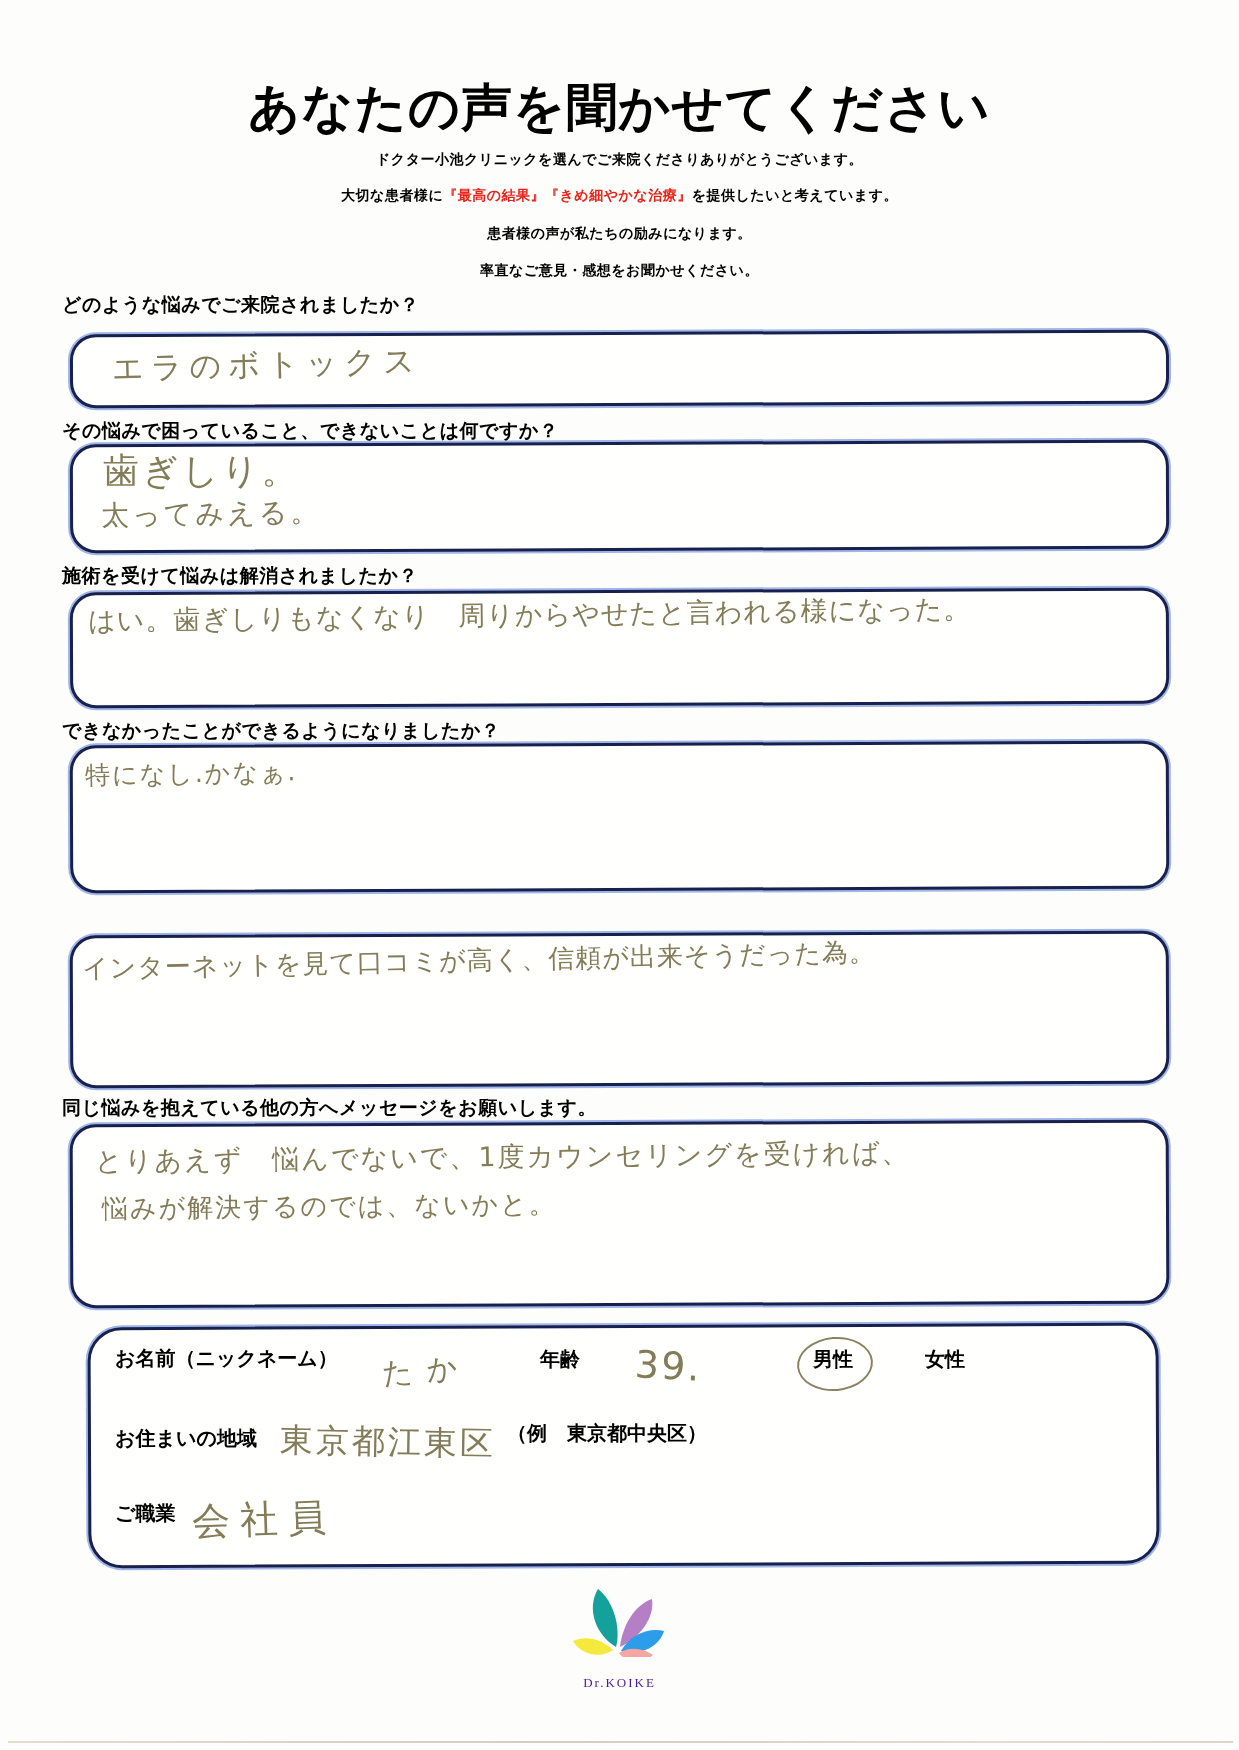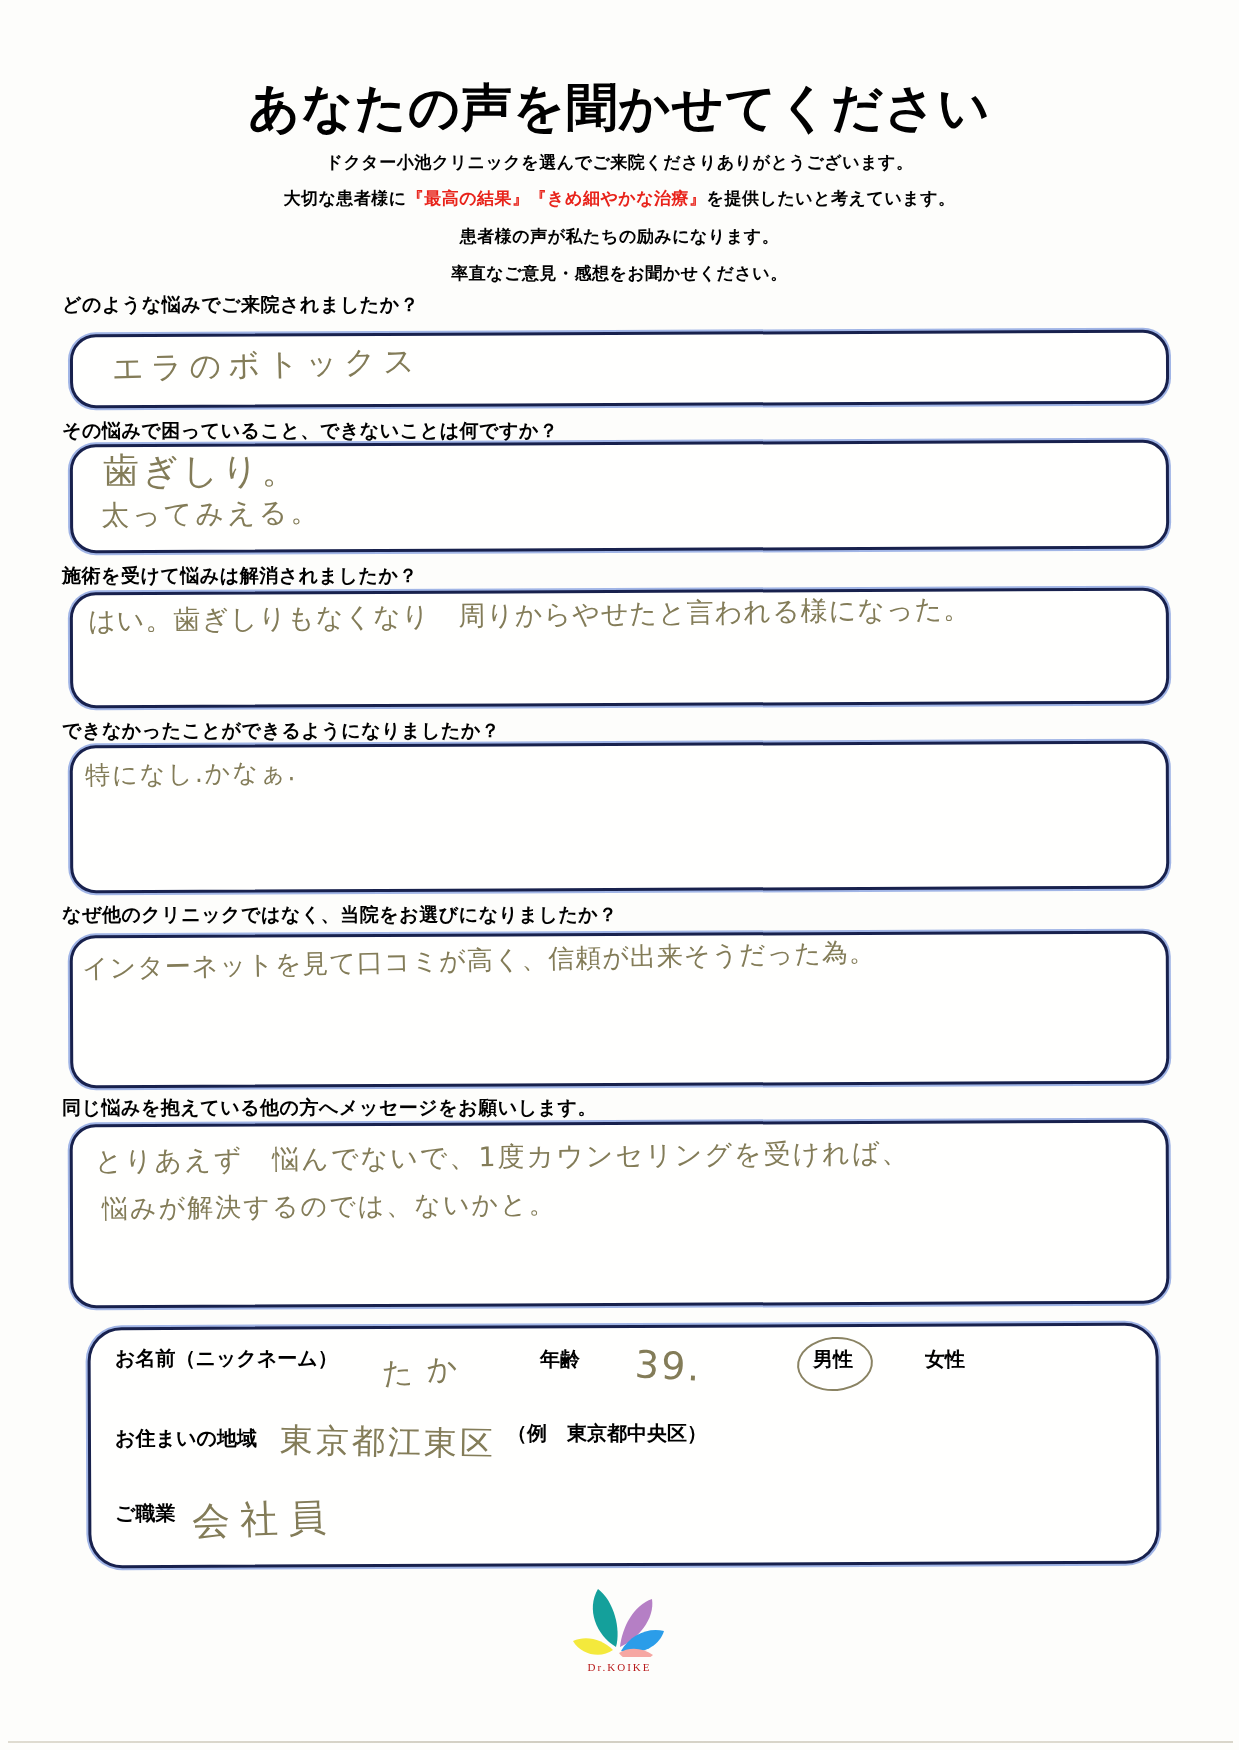--- a/index.html
+++ b/index.html
@@ -7,21 +7,21 @@
     position:relative;
     width:1239px;height:1750px;
     margin:0 auto;
     background:#fdfdfb;
     font-family:"Liberation Sans","DejaVu Sans",sans-serif;
     color:#000;
     overflow:hidden;
   }
   .center-band{position:absolute;left:0;width:1239px;text-align:center;white-space:nowrap;}
   .page-title{top:74px;font-size:51px;font-weight:bold;letter-spacing:1px;}
-  .intro{font-size:17px;font-weight:bold;letter-spacing:0.5px;}
+  .intro{font-size:14px;font-weight:bold;letter-spacing:0.5px;}
   .red{color:#e8231a;}
   .q-label{
     position:absolute;left:62px;
     font-size:19px;font-weight:bold;letter-spacing:0.5px;white-space:nowrap;
   }
   .q-box{
     position:absolute;left:70px;width:1093px;
     background:#fffffe;
     border:3.5px solid #18214d;
     border-radius:26px;
@@ -45,21 +45,21 @@
   .p-label{position:absolute;font-size:20px;font-weight:bold;white-space:nowrap;}
   .circle-mark{
     position:absolute;left:797px;top:1337px;width:72px;height:50px;
     border:2.5px solid #8a8363;border-radius:50%;
     transform:rotate(-5deg);
   }
   .logo{position:absolute;left:0;top:1585px;width:1239px;text-align:center;}
   .logo svg{display:block;margin:0 auto;}
   .brand{
     font-family:"Liberation Serif","DejaVu Serif",serif;
-    font-size:11px;letter-spacing:2px;color:#b91c1c;margin-top:4px;
+    font-size:13px;letter-spacing:2px;color:#4c1d95;margin-top:18px;
   }
   .scan-line{
     position:absolute;left:8px;top:1741px;width:1225px;height:2px;
     background:linear-gradient(90deg,#cfcaba 0%,#b9b4a2 45%,#cfcaba 80%,#c5c0b0 100%);
     opacity:0.65;
   }
 </style>
 </head>
 <body>
 
@@ -81,21 +81,20 @@
   <div class="hw" style="left:101px;top:495px;font-size:28px;letter-spacing:3px;transform:rotate(-1deg)">太ってみえる。</div>
 
   <div class="q-label" style="top:563px">施術を受けて悩みは解消されましたか？</div>
   <div class="q-box" style="top:590px;height:110px"></div>
   <div class="hw" style="left:88px;top:597px;font-size:27px;letter-spacing:1px;transform:rotate(-0.8deg)">はい。歯ぎしりもなくなり　周りからやせたと言われる様になった。</div>
 
   <div class="q-label" style="top:718px">できなかったことができるようになりましたか？</div>
   <div class="q-box" style="top:743px;height:142px"></div>
   <div class="hw" style="left:85px;top:757px;font-size:25px;letter-spacing:2px;transform:rotate(-1deg)">特になし.かなぁ.</div>
 
-  <div class="q-label" style="top:902px">なぜ他のクリニックではなく、当院をお選びになりましたか？</div>
   <div class="q-box" style="top:933px;height:147px"></div>
   <div class="hw" style="left:82px;top:943px;font-size:26px;letter-spacing:1px;transform:rotate(-1.2deg)">インターネットを見て口コミが高く、信頼が出来そうだった為。</div>
 
   <div class="q-label" style="top:1095px">同じ悩みを抱えている他の方へメッセージをお願いします。</div>
   <div class="q-box" style="top:1122px;height:178px"></div>
   <div class="hw" style="left:95px;top:1139px;font-size:27px;letter-spacing:2px;transform:rotate(-0.6deg)">とりあえず　悩んでないで、1度カウンセリングを受ければ、</div>
   <div class="hw" style="left:102px;top:1189px;font-size:26px;letter-spacing:2px;transform:rotate(-0.6deg)">悩みが解決するのでは、ないかと。</div>
 
   <div class="profile-box"></div>
   <div class="p-label" style="left:115px;top:1345px">お名前（ニックネーム）</div>

